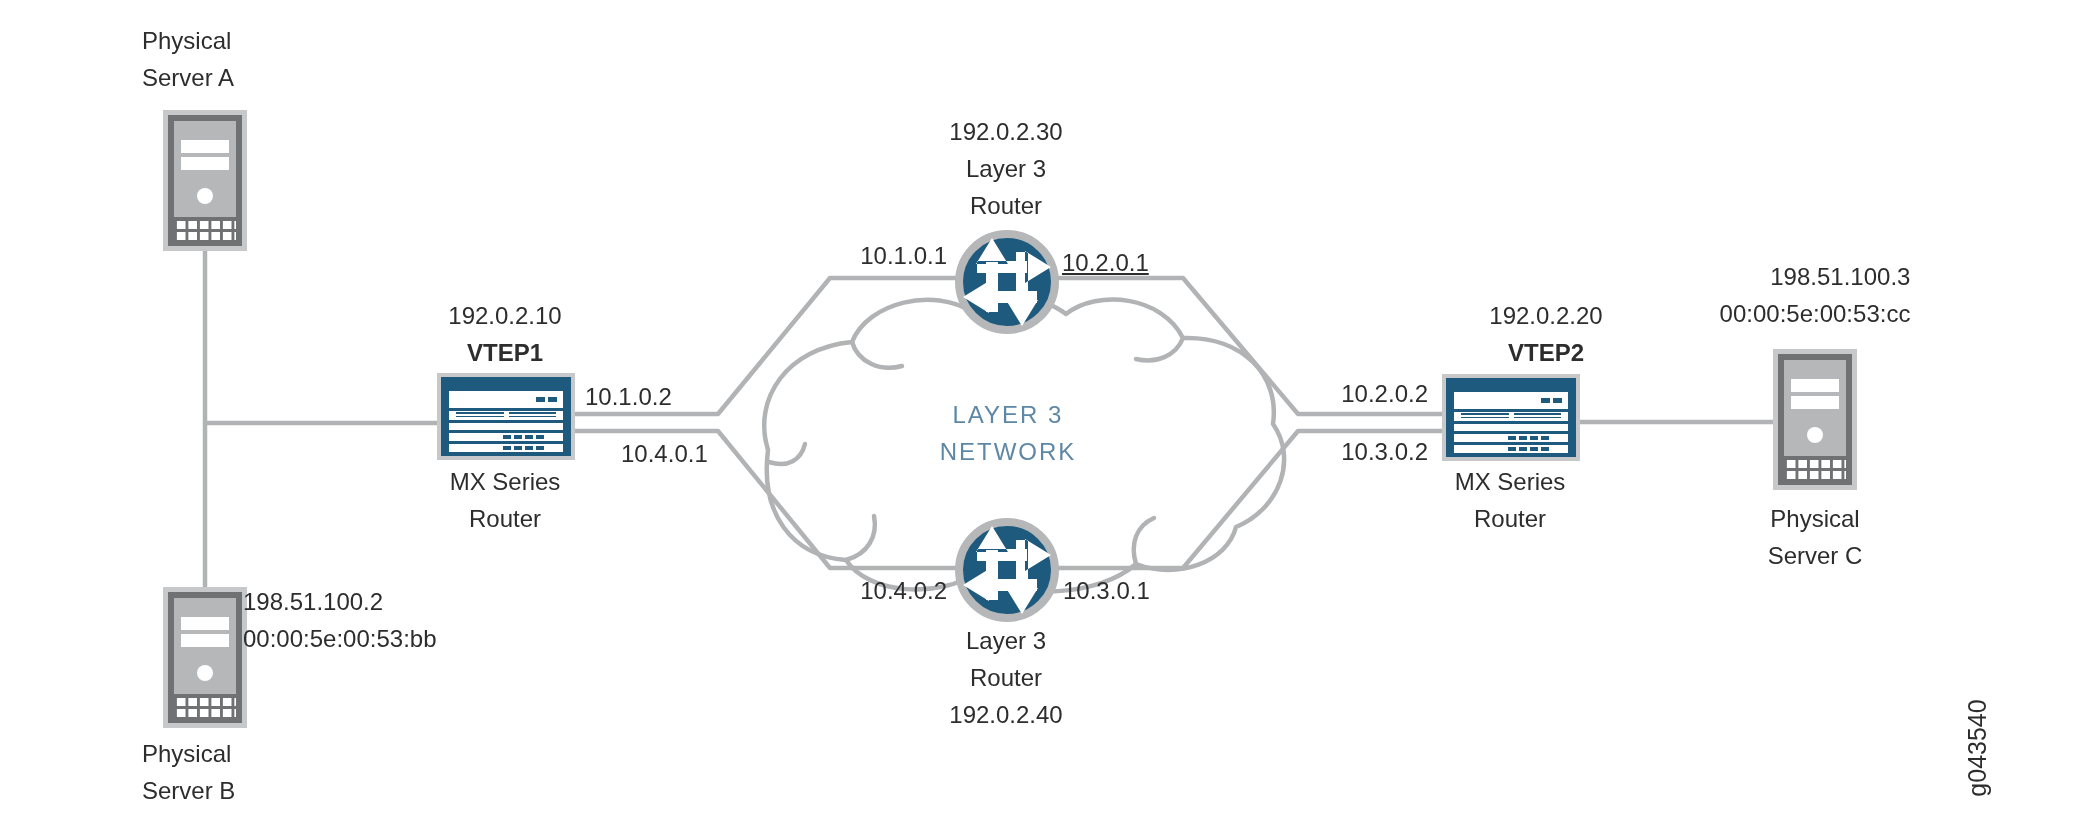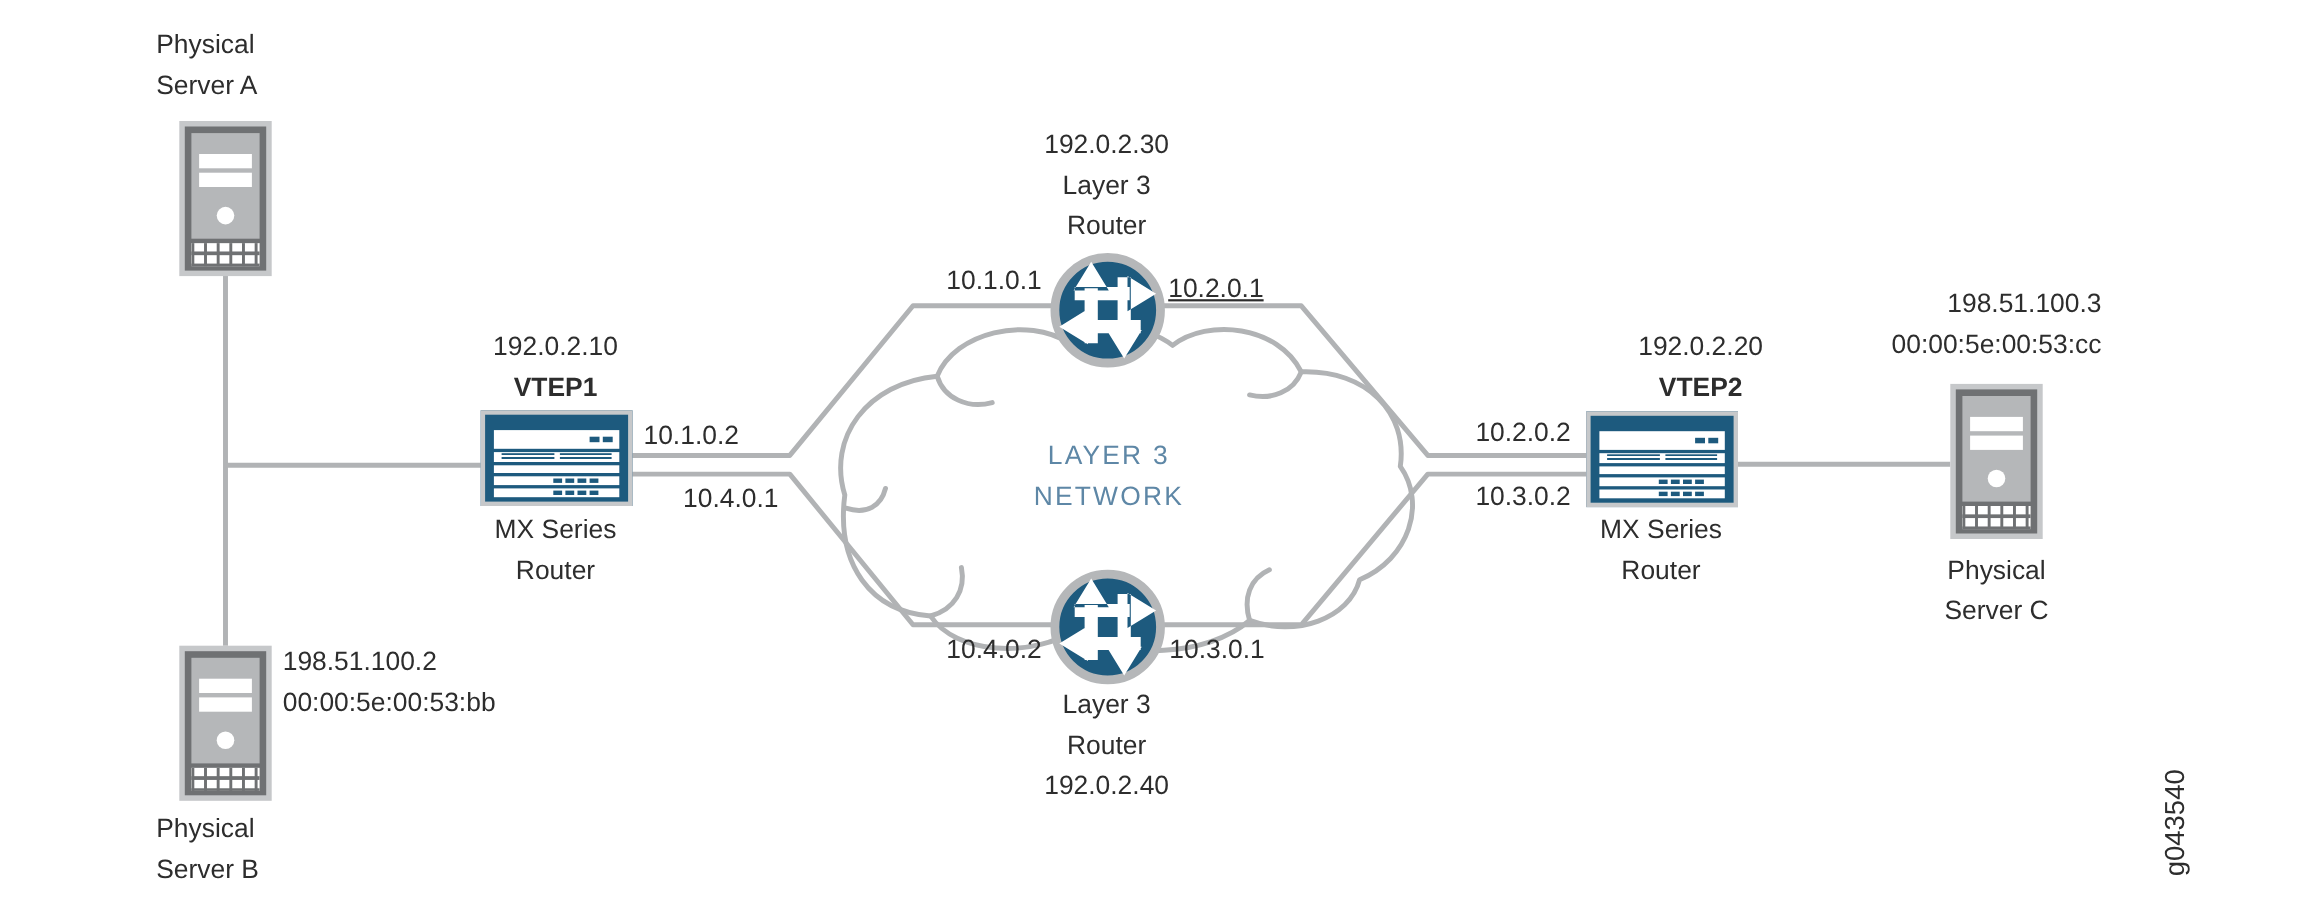--- a/index.html
+++ b/index.html
@@ -191,21 +191,21 @@
         <span class="mx-dash"></span>
         <span class="mx-dash"></span>
     </div>
   </div>
 
   <div class="label" style="left:142px;top:22px;">
     <div>Physical</div>
     <div>Server A</div>
   </div>
 
-  <div class="label" style="left:257px;top:583px;">
+  <div class="label" style="left:243px;top:583px;">
     <div>198.51.100.2</div>
     <div>00:00:5e:00:53:bb</div>
   </div>
   <div class="label" style="left:142px;top:735px;">
     <div>Physical</div>
     <div>Server B</div>
   </div>
 
   <div class="label ctr" style="left:505px;top:297px;">
     <div>192.0.2.10</div>

